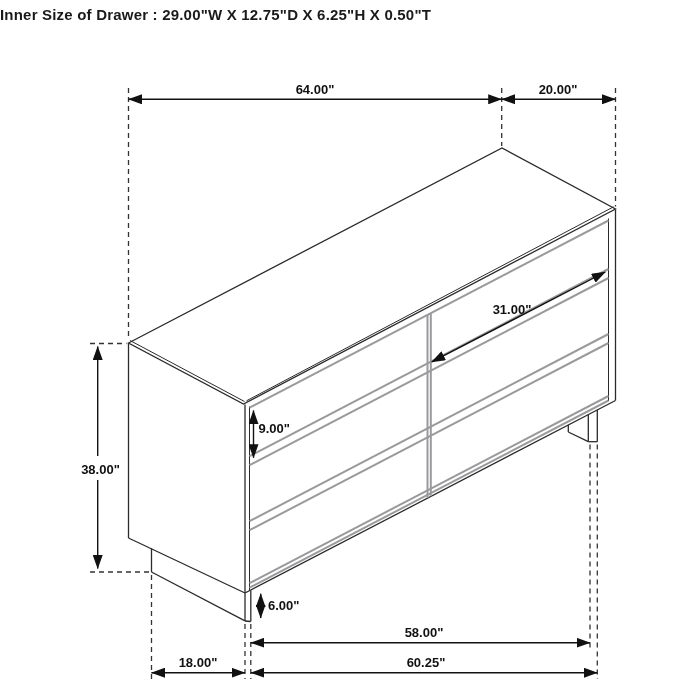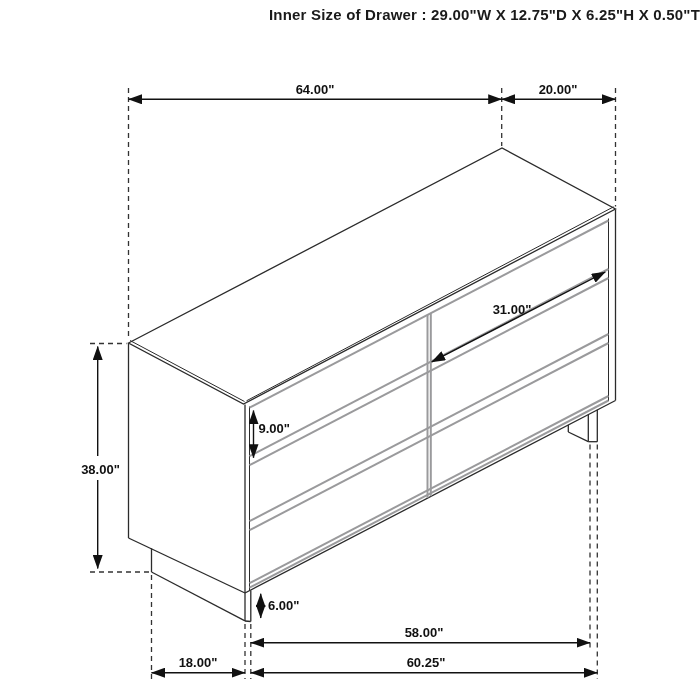--- a/index.html
+++ b/index.html
@@ -1,18 +1,18 @@
 <!DOCTYPE html>
 <html><head>
 <meta charset="utf-8">
 <style>
   html,body{margin:0;padding:0;background:#fff;}
   .canvas{position:relative;width:700px;height:700px;background:#fff;overflow:hidden;
           font-family:"Liberation Sans",sans-serif;}
-  .title{position:absolute;top:6px;left:0;width:100%;text-align:right;
+  .title{position:absolute;top:6px;left:0;width:100%;text-align:left;
          font-size:15px;font-weight:bold;color:#1a1a1a;letter-spacing:0.2px;}
   svg{position:absolute;top:0;left:0;}
   .dimtext{font-family:"Liberation Sans",sans-serif;font-size:13px;font-weight:bold;fill:#111;}
 </style>
 </head>
 <body>
 
 <div class="canvas">
   <div class="title">Inner Size of Drawer : 29.00"W X 12.75"D X 6.25"H X 0.50"T</div>
 

